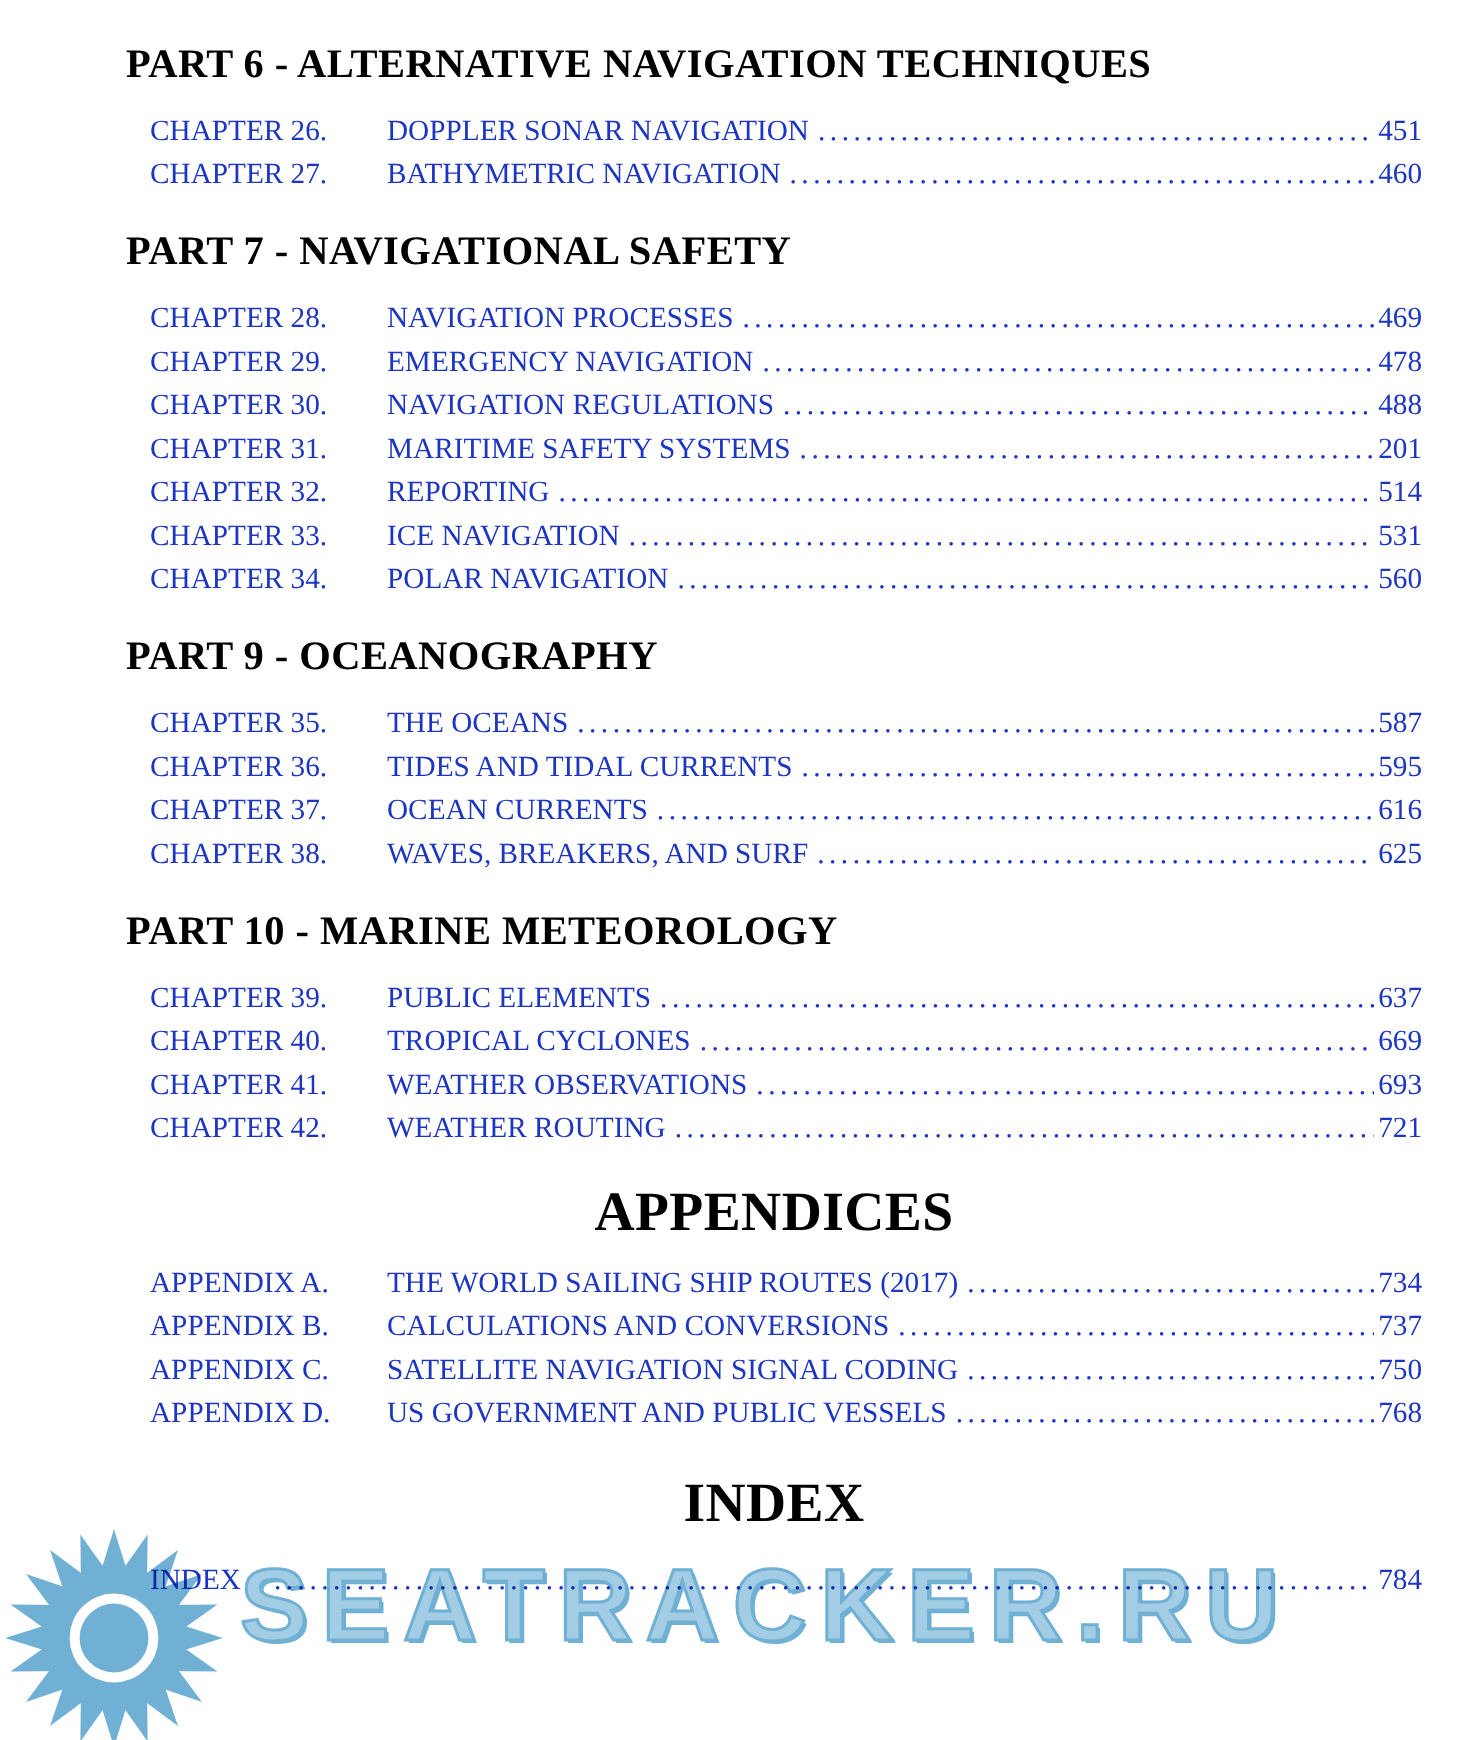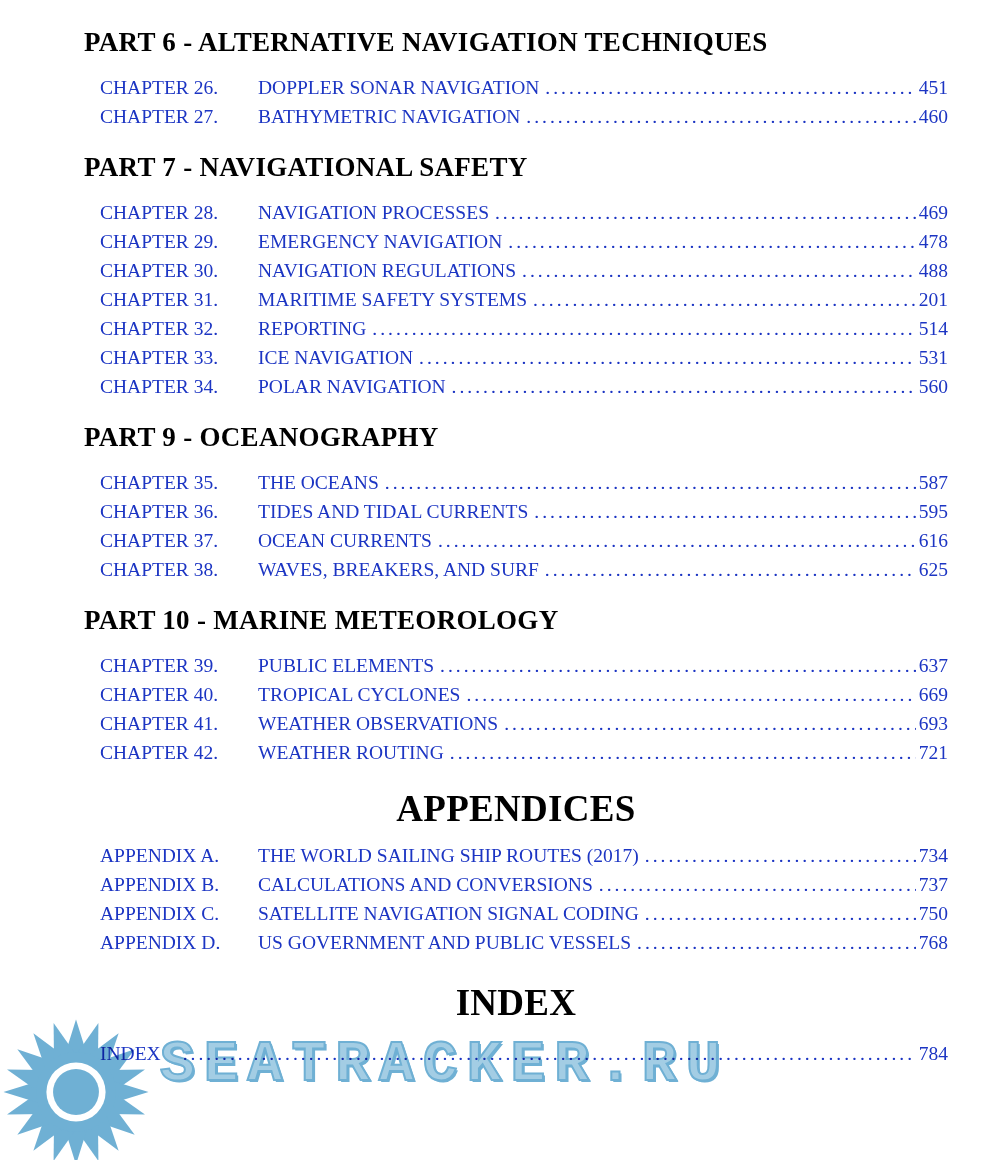--- a/index.html
+++ b/index.html
@@ -49,22 +49,22 @@
   }
   .pg{flex:0 0 auto;text-align:right;}
   
   .watermark{
     position:absolute;left:0;top:1012px;width:984px;height:148px;
     z-index:2;pointer-events:none;mix-blend-mode:multiply;
   }
   .wm-sun{position:absolute;left:2px;top:6px;width:148px;height:148px;}
   .wm-text{
     position:absolute;left:160px;top:24px;
-    font-family:Liberation Mono, monospace;font-weight:700;
-    font-size:58px;line-height:1;letter-spacing:9px;
+    font-family:Liberation Sans, sans-serif;font-weight:700;
+    font-size:68px;line-height:1;letter-spacing:9px;
     color:var(--watermark-fill);
     -webkit-text-stroke:2px var(--watermark-stroke);
     text-shadow:2px 2px 0 var(--watermark-stroke);
   }
 </style>
 </head>
 <body>
 
 <div class="page">
 

